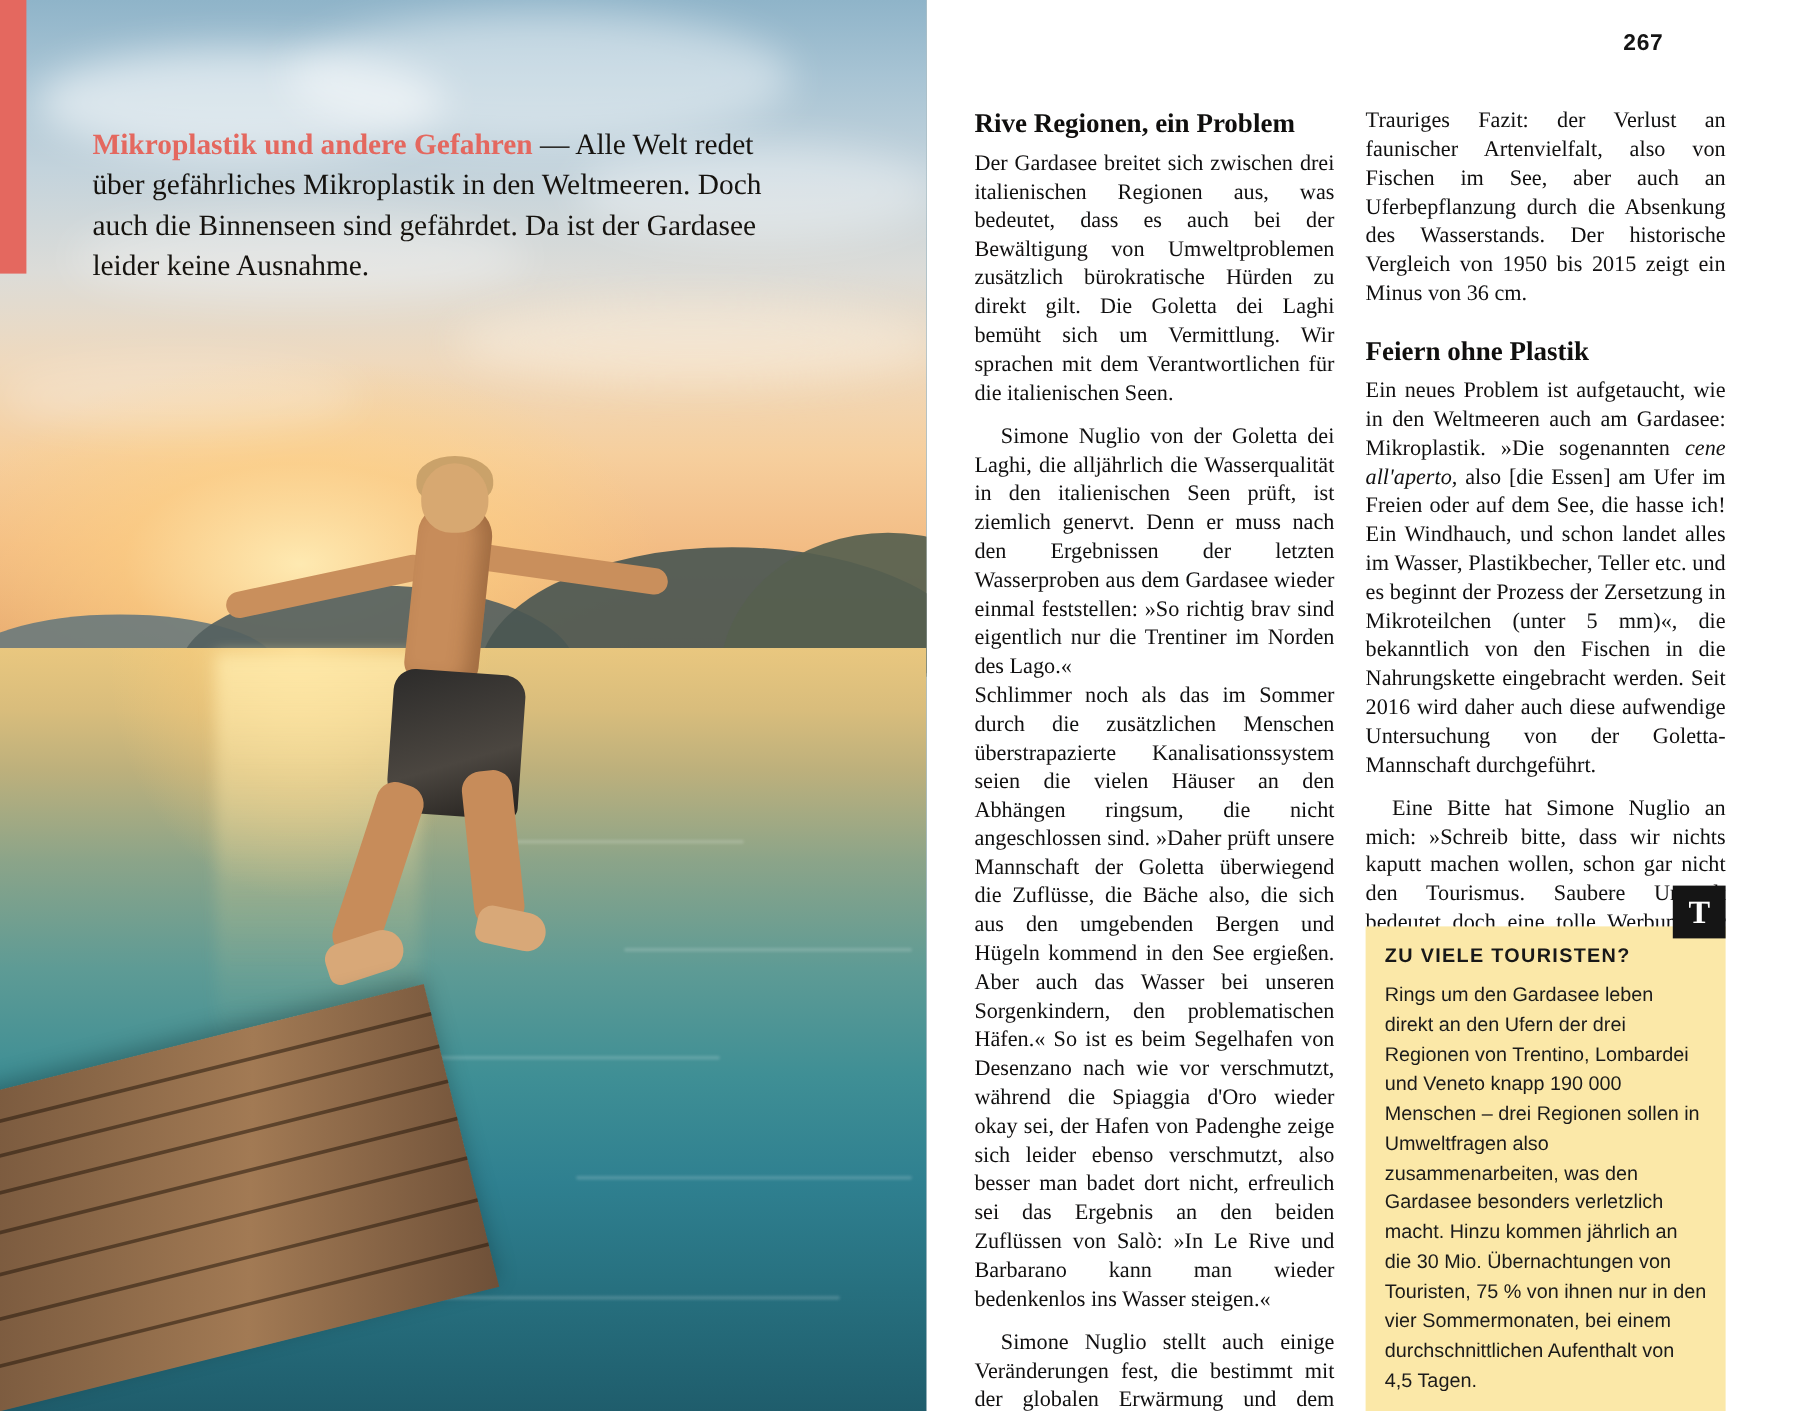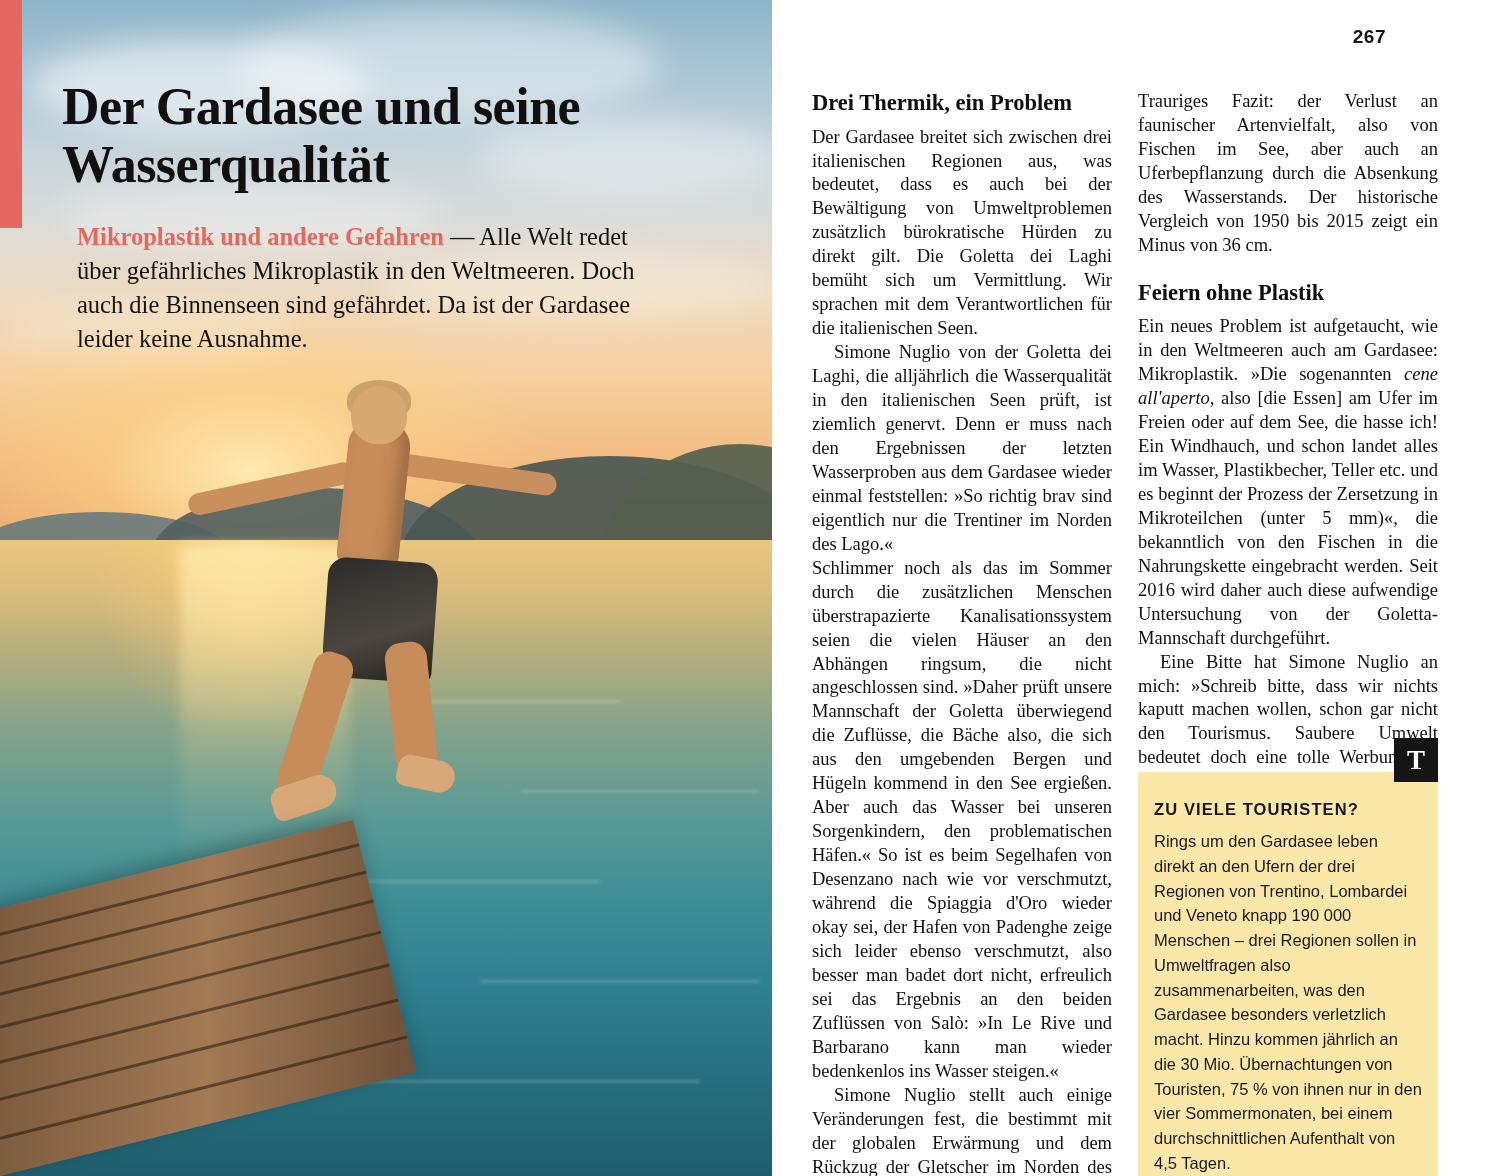--- a/index.html
+++ b/index.html
@@ -251,21 +251,21 @@
     margin: 0 0 9px 0;
     font-family: "Liberation Serif", serif;
     font-weight: bold;
     font-size: 22.5px;
     line-height: 1.18;
     color: #100f0e;
     text-align: left;
   }
   .col h2.spaced { margin-top: 22px; }
   .col p { margin: 0; font-family: Liberation Serif, serif; }
-  .col p.indent { text-indent: 22px; }
+  .col p.indent { text-indent: 22px; margin-top: 12px; }
   .col p + p { margin-top: 0; }
   .col em { font-style: italic; }
   .endmark {
     display: inline-block;
     width: 11px;
     height: 11px;
     background: #111;
     margin-left: 4px;
     vertical-align: -1px;
   }
@@ -276,21 +276,21 @@
     left: 1138px;
     top: 772px;
     width: 300px;
     background: #fbe8a8;
     padding: 0;
   }
   .infobox-inner {
     padding: 16px 16px 18px 16px;
   }
   .infobox h3 {
-    margin: 12px 0 10px 0;
+    margin: 0 0 10px 0;
     font-family: "Liberation Sans", sans-serif;
     font-size: 16.5px;
     font-weight: bold;
     letter-spacing: 1.1px;
     color: #181818;
   }
   .infobox p {
     margin: 0;
     font-family: "Liberation Sans", sans-serif;
     font-size: 16.5px;
@@ -362,28 +362,27 @@
       <div class="plank" style="top:184px;"></div>
       <div class="plank" style="top:222px;"></div>
     </div>
   </div>
 
   <div class="accent-bar"></div>
 
   <div class="folio">267</div>
 
   <div class="headline-block">
-    <h1 class="headline">Der Gardasee und seine Wasserqualität</h1>
     <p class="standfirst">
       <span class="lead">Mikroplastik und andere Gefahren</span><span> — Alle Welt redet über gefährliches Mikroplastik in den Weltmeeren. Doch auch die Binnenseen sind gefährdet. Da ist der Gardasee leider keine Ausnahme.</span>
     </p>
   </div>
 
   <div class="col col-1">
-    <h2>Drei Thermik, ein Problem</h2>
+    <h2>Rive Regionen, ein Problem</h2>
     <p>Der Gardasee breitet sich zwischen drei italienischen Regionen aus, was bedeutet, dass es auch bei der Bewältigung von Umweltproblemen zusätzlich bürokratische Hürden zu direkt gilt. Die Goletta dei Laghi bemüht sich um Vermittlung. Wir sprachen mit dem Verantwortlichen für die italienischen Seen.</p>
     <p class="indent">Simone Nuglio von der Goletta dei Laghi, die alljährlich die Wasserqualität in den italienischen Seen prüft, ist ziemlich genervt. Denn er muss nach den Ergebnissen der letzten Wasserproben aus dem Gardasee wieder einmal feststellen: »So richtig brav sind eigentlich nur die Trentiner im Norden des Lago.«</p>
     <p>Schlimmer noch als das im Sommer durch die zusätzlichen Menschen überstrapazierte Kanalisationssystem seien die vielen Häuser an den Abhängen ringsum, die nicht angeschlossen sind. »Daher prüft unsere Mannschaft der Goletta überwiegend die Zuflüsse, die Bäche also, die sich aus den umgebenden Bergen und Hügeln kommend in den See ergießen. Aber auch das Wasser bei unseren Sorgenkindern, den problematischen Häfen.« So ist es beim Segelhafen von Desenzano nach wie vor verschmutzt, während die Spiaggia d'Oro wieder okay sei, der Hafen von Padenghe zeige sich leider ebenso verschmutzt, also besser man badet dort nicht, erfreulich sei das Ergebnis an den beiden Zuflüssen von Salò: »In Le Rive und Barbarano kann man wieder bedenkenlos ins Wasser steigen.«</p>
     <p class="indent">Simone Nuglio stellt auch einige Veränderungen fest, die bestimmt mit der globalen Erwärmung und dem Rückzug der Gletscher im Norden des Sees zu tun haben, was die Thermik an der Wasseroberfläche und darunter angeht.</p>
   </div>
 
   <div class="col col-2">
     <p>Trauriges Fazit: der Verlust an faunischer Artenvielfalt, also von Fischen im See, aber auch an Uferbepflanzung durch die Absenkung des Wasserstands. Der historische Vergleich von 1950 bis 2015 zeigt ein Minus von 36 cm.</p>
     <h2 class="spaced">Feiern ohne Plastik</h2>
     <p><span>Ein neues Problem ist aufgetaucht, wie in den Weltmeeren auch am Gardasee: Mikroplastik. »Die sogenannten </span><em>cene all'aperto,</em><span> also [die Essen] am Ufer im Freien oder auf dem See, die hasse ich! Ein Windhauch, und schon landet alles im Wasser, Plastikbecher, Teller etc. und es beginnt der Prozess der Zersetzung in Mikroteilchen (unter 5 mm)«, die bekanntlich von den Fischen in die Nahrungskette eingebracht werden. Seit 2016 wird daher auch diese aufwendige Untersuchung von der Goletta-Mannschaft durchgeführt.</span></p>

